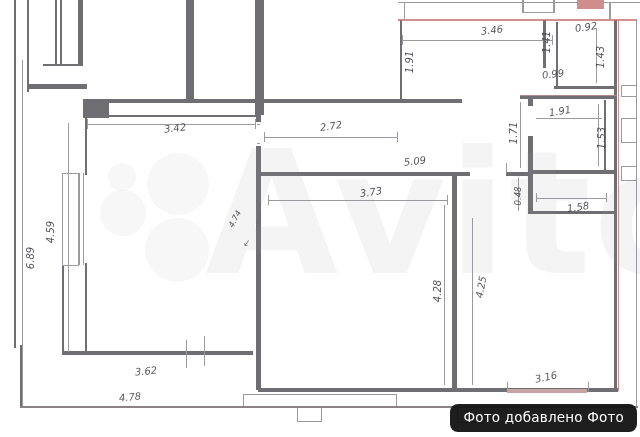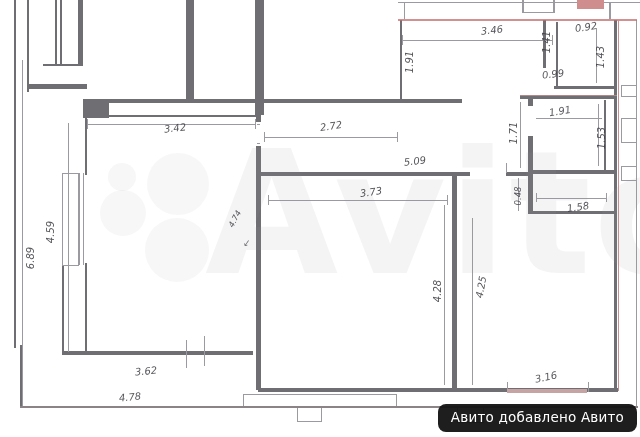--- a/index.html
+++ b/index.html
@@ -168,15 +168,15 @@
       <span class="dim" style="left: 235px; top: 219px; transform: translate(-50%, -50%) rotate(-62deg); font-size: 8px;">4.74</span>
       <span class="dim" style="left: 50px; top: 232px; transform: translate(-50%, -50%) rotate(-90deg);">4.59</span>
       <span class="dim" style="left: 30px; top: 258px; transform: translate(-50%, -50%) rotate(-90deg);">6.89</span>
       <span class="dim" style="left: 146px; top: 371px; transform: translate(-50%, -50%) rotate(-5deg);">3.62</span>
       <span class="dim" style="left: 130px; top: 397px; transform: translate(-50%, -50%) rotate(-5deg);">4.78</span>
       <span class="dim" style="left: 546px; top: 377px; transform: translate(-50%, -50%) rotate(-12deg);">3.16</span>
     </div>
 
   <span id="leader-arrow">↙</span>
 
-  <div id="photo-badge">Авито добавлено Авито</div>
+  <div id="photo-badge">Фото добавлено Фото</div>
 
 </div>
 
 </body></html>

